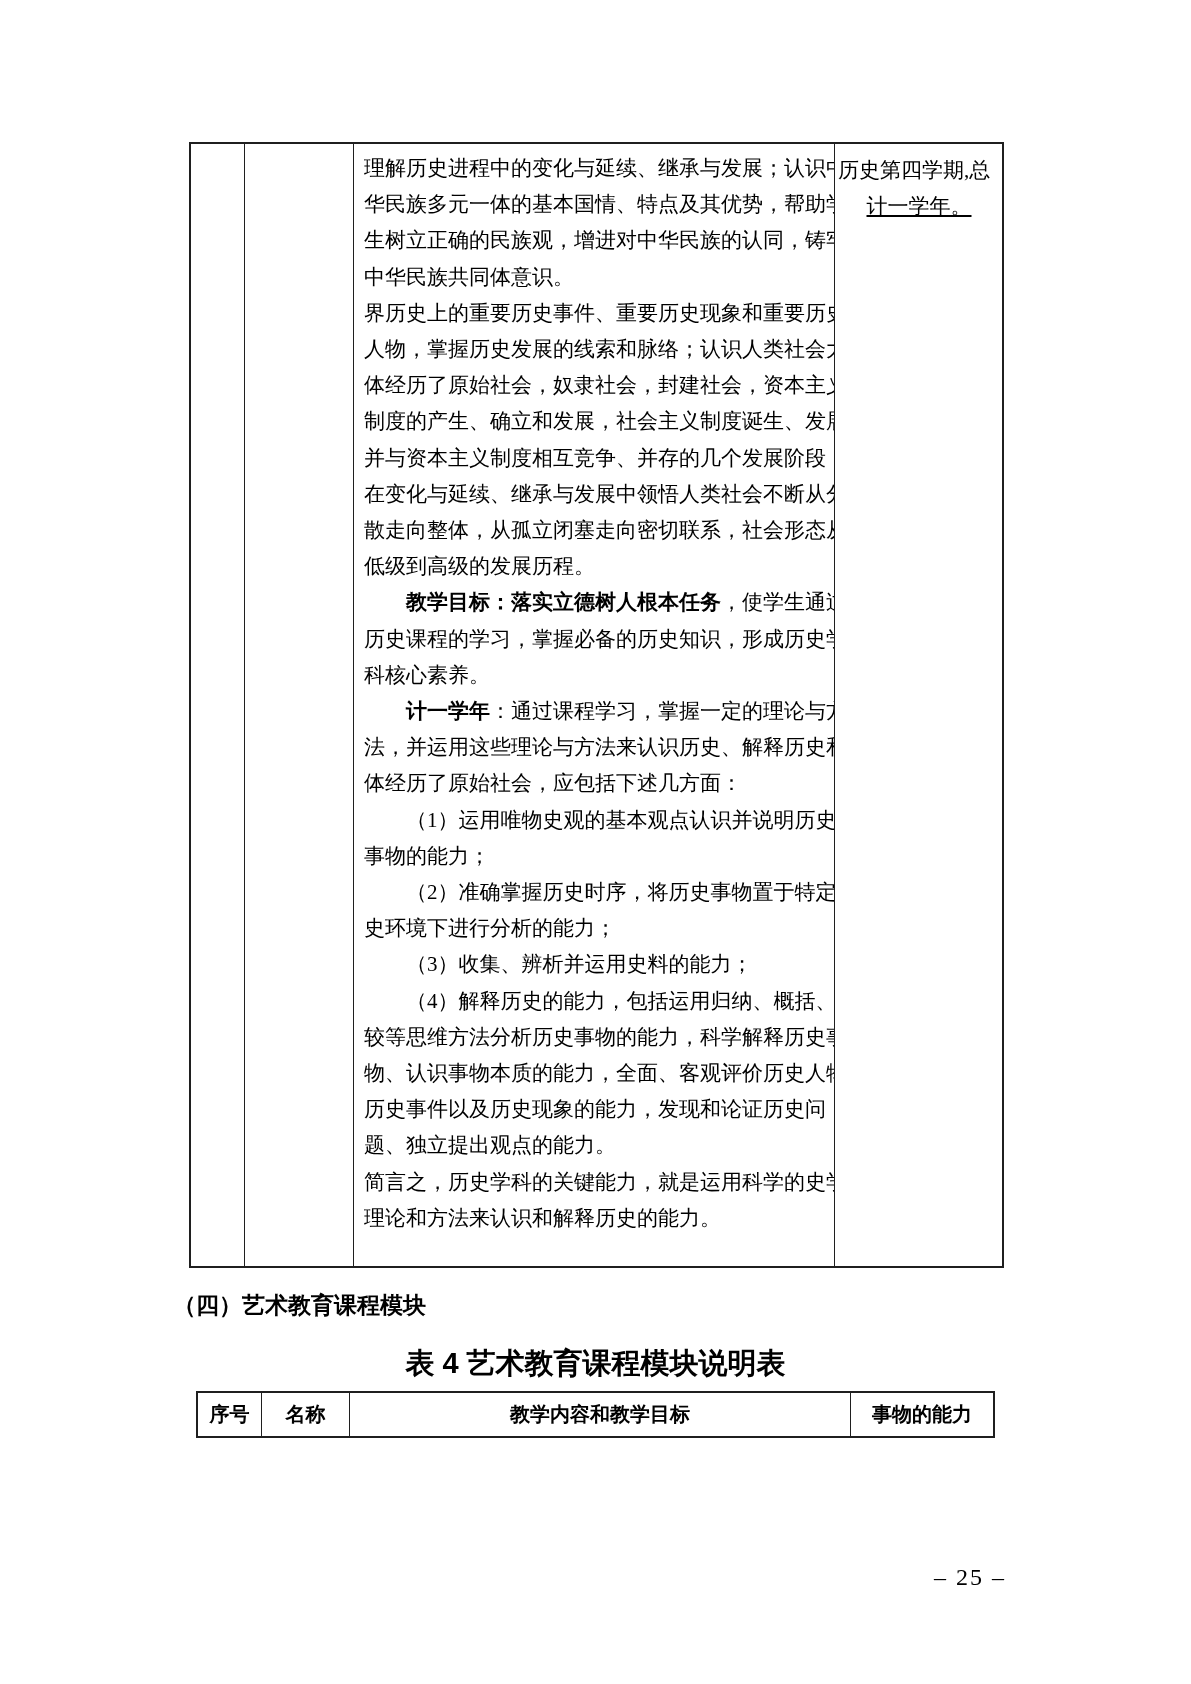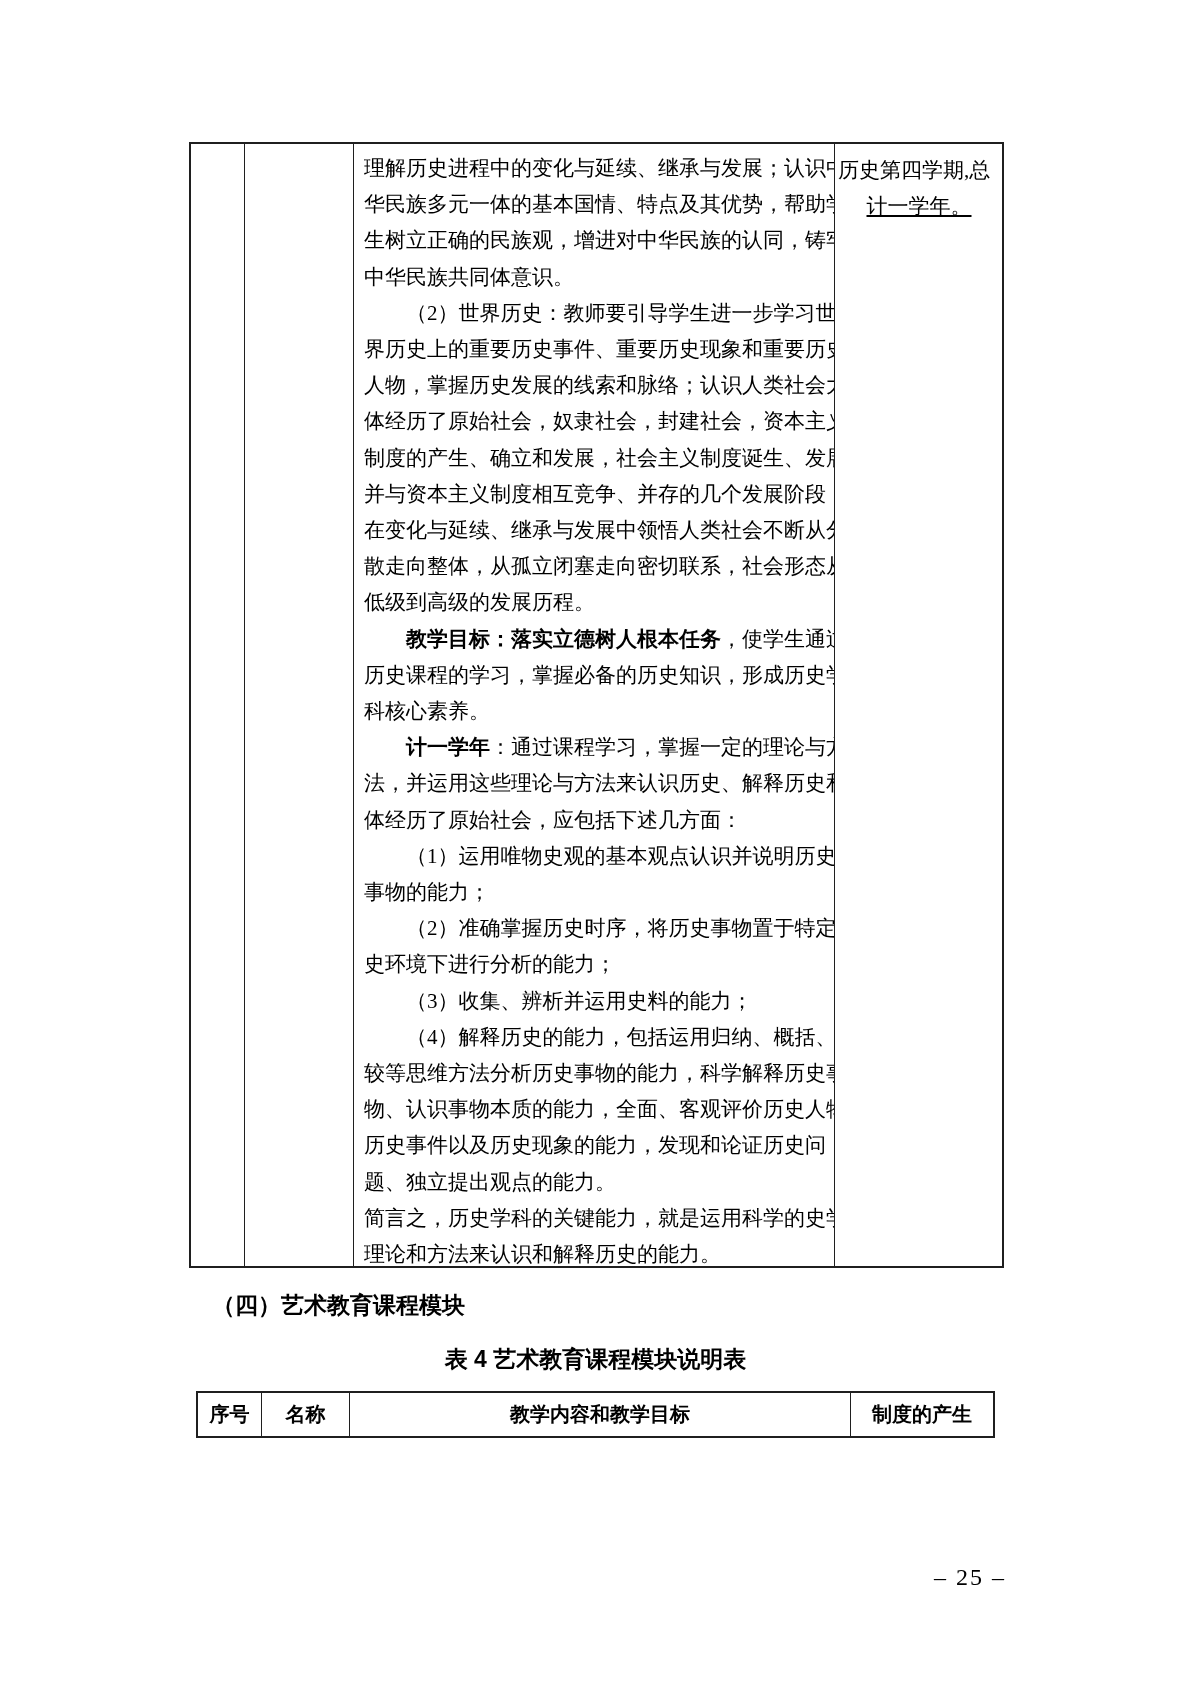--- a/index.html
+++ b/index.html
@@ -23,25 +23,24 @@
   .tline { white-space:nowrap; }
   .tline.ind { padding-left:42px; }
   .tline .b { font-weight:bold; font-family:"Liberation Sans", sans-serif; }
   .note-l2 { text-align:center;text-decoration:underline; }
 
   
   .section-heading {
     position:absolute; left:173px; top:1290px;
     font-family:"Liberation Sans", sans-serif; font-weight:bold; font-size:23px;
     white-space:nowrap;
-    margin-left:39px;
   }
   .table-caption {
     position:absolute; left:0; top:1344px; width:100%; text-align:center;
-    font-family:"Liberation Sans", sans-serif; font-weight:bold; font-size:23px;
+    font-family:"Liberation Sans", sans-serif; font-weight:bold; font-size:29px;
   }
 
   
   .t2 {
     position:absolute; left:196px; top:1391px; width:799px; height:47px;
     display:flex; border:2px solid #1f1f1f; box-sizing:border-box;
     font-family:"Liberation Sans", sans-serif; font-weight:bold; font-size:20px;
   }
   .t2 .h {
     display:flex; align-items:center; justify-content:center;
@@ -65,21 +64,20 @@
 
   <div class="t1">
     <div class="cell c1"></div>
     <div class="cell c2"></div>
     <div class="cell c3">
       <div>
           <div class="tline"><span>理解历史进程中的变化与延续、继承与发展；认识中</span></div>
           <div class="tline"><span>华民族多元一体的基本国情、特点及其优势，帮助学</span></div>
           <div class="tline"><span>生树立正确的民族观，增进对中华民族的认同，铸牢</span></div>
           <div class="tline"><span>中华民族共同体意识。</span></div>
-          <div class="tline ind"><span>（2）世界历史：教师要引导学生进一步学习世</span></div>
           <div class="tline"><span>界历史上的重要历史事件、重要历史现象和重要历史</span></div>
           <div class="tline"><span>人物，掌握历史发展的线索和脉络；认识人类社会大</span></div>
           <div class="tline"><span>体经历了原始社会，奴隶社会，封建社会，资本主义</span></div>
           <div class="tline"><span>制度的产生、确立和发展，社会主义制度诞生、发展</span></div>
           <div class="tline"><span>并与资本主义制度相互竞争、并存的几个发展阶段；</span></div>
           <div class="tline"><span>在变化与延续、继承与发展中领悟人类社会不断从分</span></div>
           <div class="tline"><span>散走向整体，从孤立闭塞走向密切联系，社会形态从</span></div>
           <div class="tline"><span>低级到高级的发展历程。</span></div>
           <div class="tline ind"><span class="b">教学目标：落实立德树人根本任务</span><span>，使学生通过</span></div>
           <div class="tline"><span>历史课程的学习，掌握必备的历史知识，形成历史学</span></div>
@@ -108,18 +106,18 @@
   </div>
 
   <div class="section-heading">（四）艺术教育课程模块</div>
 
   <div class="table-caption">表 4 艺术教育课程模块说明表</div>
 
   <div class="t2">
     <div class="h h1">序号</div>
     <div class="h h2">名称</div>
     <div class="h h3">教学内容和教学目标</div>
-    <div class="h h4">制度的产生</div>
+    <div class="h h4">事物的能力</div>
   </div>
 
   <div class="page-number">– 25 –</div>
 
 </div>
 
 </body></html>

